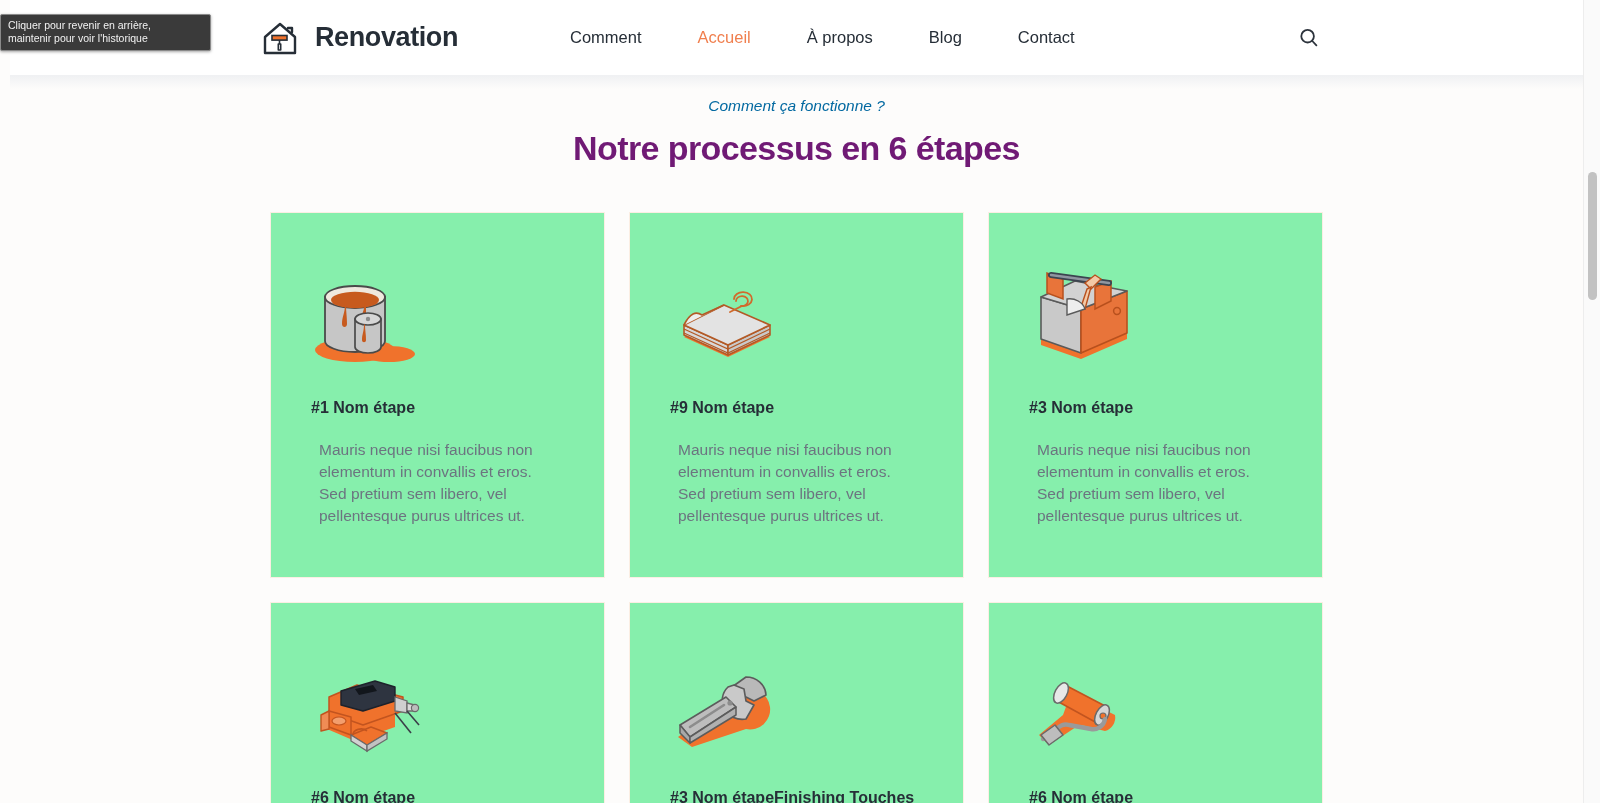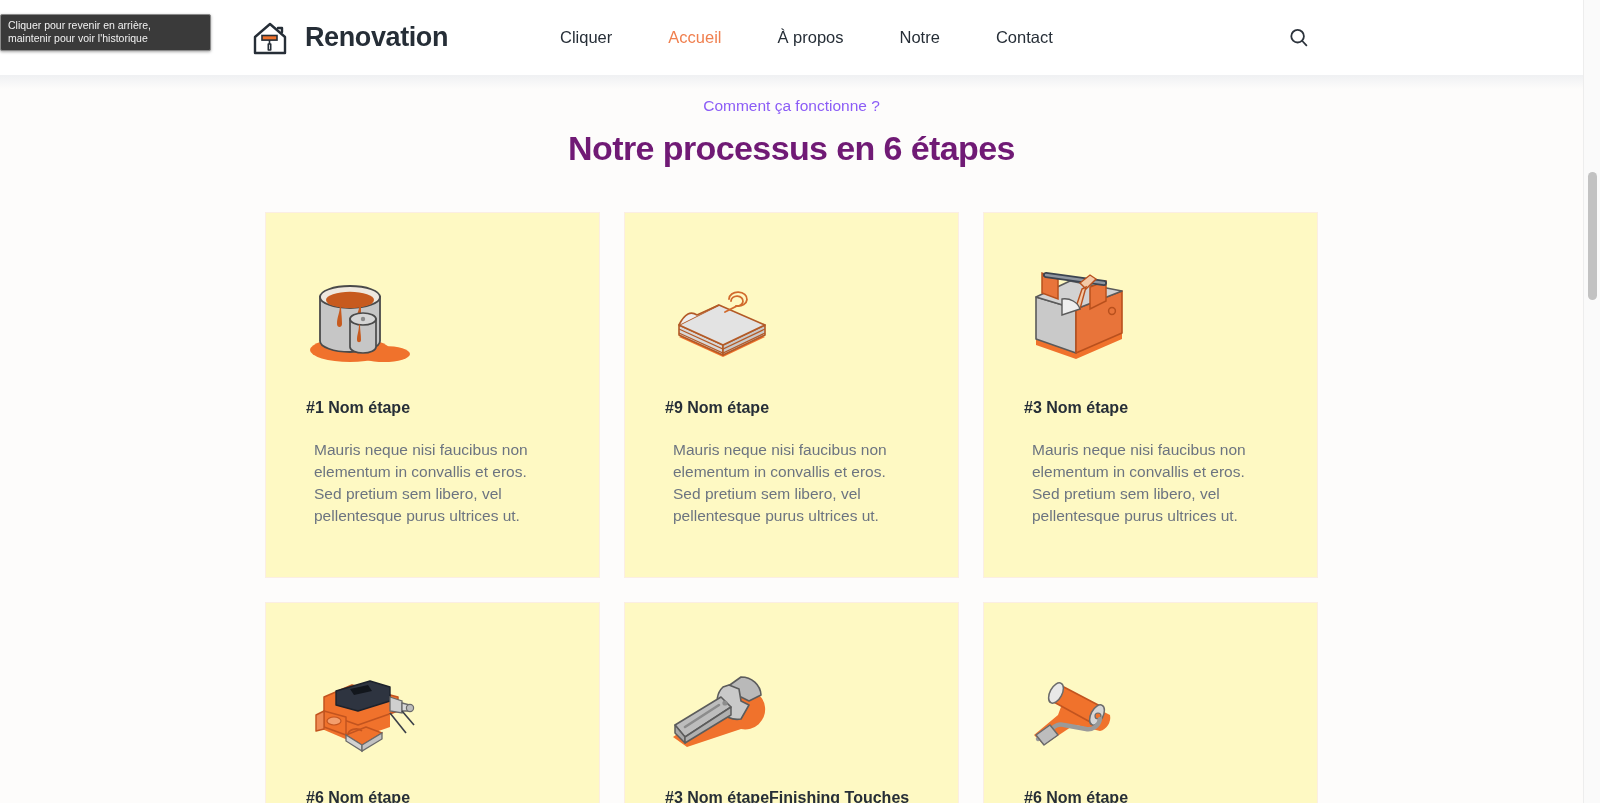--- a/index.html
+++ b/index.html
@@ -17,20 +17,21 @@
     overflow: hidden;
   }
   
   .page {
     position: absolute;
     top: 0; left: 0;
     width: 1583px;
     height: 803px;
     background: #fdfcfb;
     overflow: hidden;
+    padding-left: 10px;
   }
 
   
   .header {
     position: relative;
     height: 75px;
     background: #ffffff;
     display: flex;
     align-items: center;
     z-index: 5;
@@ -98,42 +99,43 @@
     padding: 4px 16px 5px 7px;
     z-index: 50;
     font-family: "Liberation Sans", "DejaVu Sans", sans-serif;
     box-shadow: 0 1px 3px rgba(0,0,0,.35);
   }
 
   
   .section { padding-top: 22px; }
   .eyebrow {
     text-align: center;
-    color: #8b5cf6;
+    color: #0369a1;
     font-size: 15.5px;
     margin: 0 0 14px 0;
+    font-style: italic;
   }
   .section-title {
     text-align: center;
     color: #701a75;
     font-size: 34px;
     font-weight: 700;
     letter-spacing: -0.6px;
     margin: 0 0 44px 0;
   }
 
   .grid {
     width: 1053px;
     margin: 0 auto;
     display: grid;
     grid-template-columns: repeat(3, 335px);
     gap: 24px 24px;
   }
   .card {
-    background: #fef9c3;
+    background: #86efac;
     border: 1px solid #fbeee3;
     padding: 40px 40px 42px 40px;
     min-height: 325px;
   }
   .card-icon {
     height: 112px;
     display: flex;
     align-items: flex-end;
     margin-bottom: 34px;
   }
@@ -183,24 +185,24 @@
             <path d="M7 21 L22 8 L37 21 L37 37 L7 37 Z" fill="#ffffff" stroke="#262e37" stroke-width="2.4" stroke-linejoin="round"></path>
             <path d="M30 12 L34 12 L34 16" fill="none" stroke="#262e37" stroke-width="2.4" stroke-linejoin="round" stroke-linecap="round"></path>
             <rect x="14" y="19.5" width="15" height="4.6" fill="#f0722c" stroke="#262e37" stroke-width="1.6"></rect>
             <path d="M21.5 24 L21.5 28 L20.3 28 L20.3 34 L22.7 34 L22.7 28 L21.5 28" fill="#ffffff" stroke="#262e37" stroke-width="1.6" stroke-linejoin="round"></path>
           </svg>
         </span>
         <span class="brand-name">Renovation</span>
       </div>
 
       <nav class="nav">
-        <span class="nav-item">Cliquer</span>
+        <span class="nav-item">Comment</span>
         <span class="nav-item active">Accueil</span>
         <span class="nav-item">À propos</span>
-        <span class="nav-item">Notre</span>
+        <span class="nav-item">Blog</span>
         <span class="nav-item">Contact</span>
       </nav>
 
       <div class="search-btn">
         <svg width="22" height="22" viewBox="0 0 22 22">
           <circle cx="9.6" cy="9.2" r="6.3" fill="none" stroke="#2c333c" stroke-width="1.8"></circle>
           <line x1="14.3" y1="14" x2="18.4" y2="18.3" stroke="#2c333c" stroke-width="1.8" stroke-linecap="round"></line>
         </svg>
       </div>
     </div>

